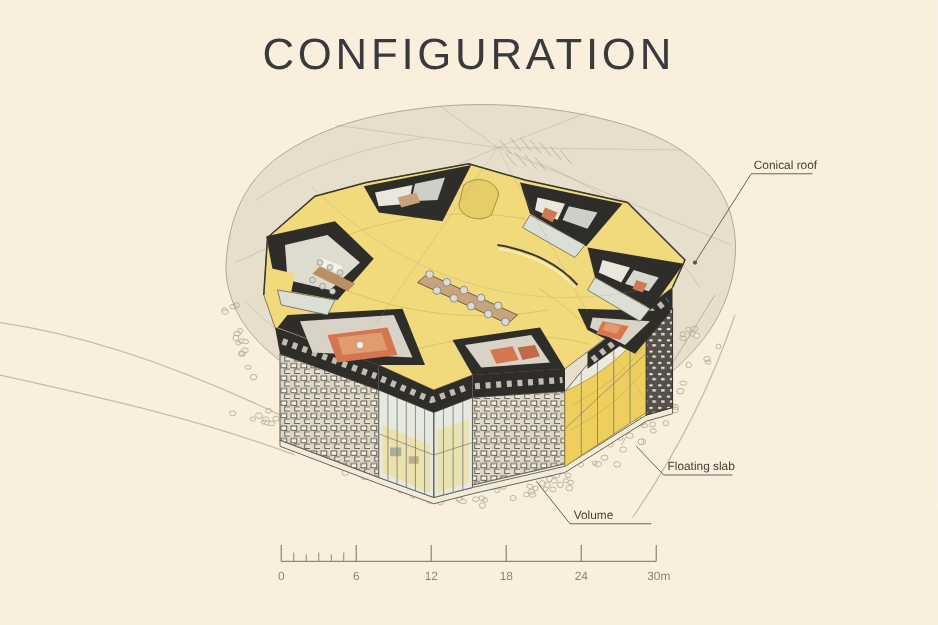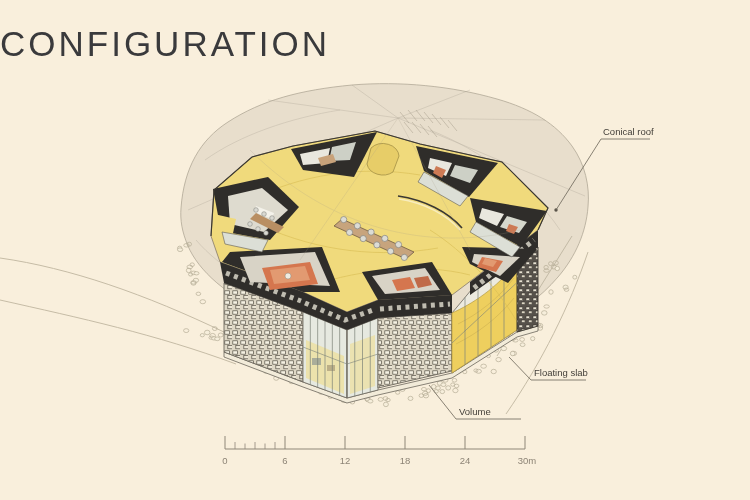--- a/index.html
+++ b/index.html
@@ -3,20 +3,21 @@
 <meta charset="utf-8">
 <style>
   html,body{margin:0;padding:0;}
   .canvas{
     position:relative;width:750px;height:500px;overflow:hidden;
     background:#f9efdc;
     font-family:"Liberation Sans", sans-serif;
   }
   h1.title{
     position:absolute;top:24px;left:0;width:750px;margin:0;
+    text-align:center;
     font-size:35px;font-weight:300;letter-spacing:3px;
     color:#3a3a3c;
     font-family:"Liberation Sans", sans-serif;
   }
   svg.scene{position:absolute;left:0;top:0;}
   .ann-text{
     font-family:"Liberation Sans", sans-serif;
     font-size:9.5px;fill:#44403a;
   }
   .scale-label{

